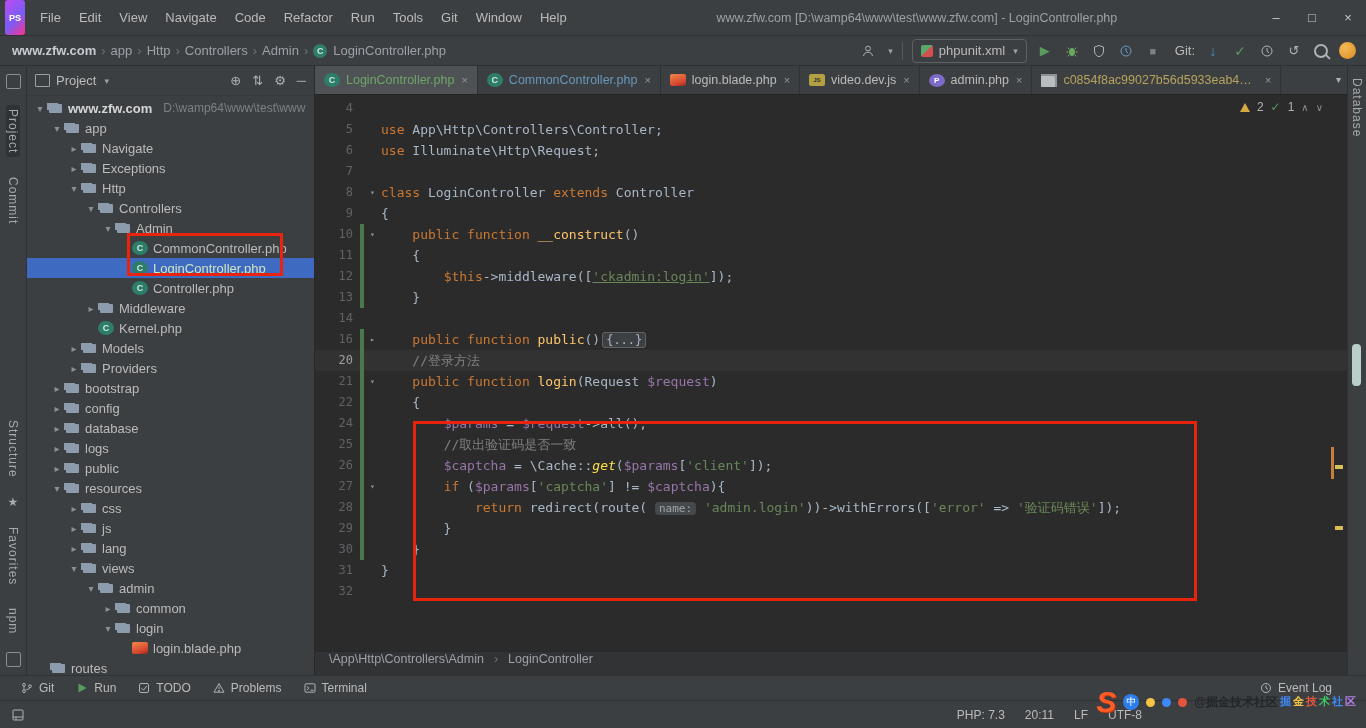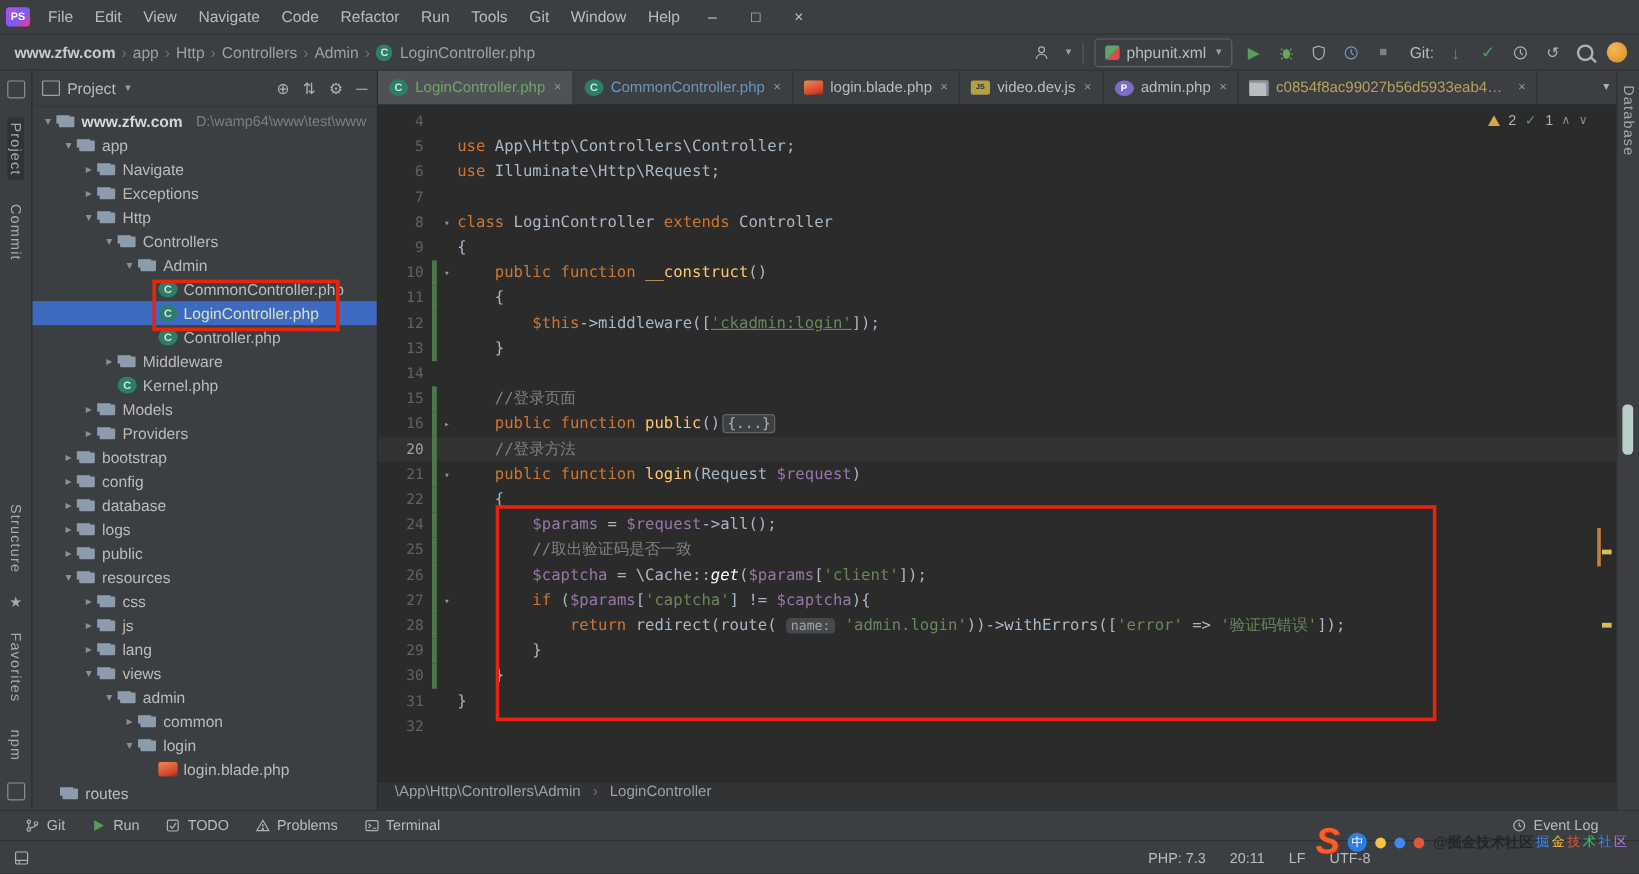--- a/index.html
+++ b/index.html
@@ -2,21 +2,21 @@
 <html><head>
 <meta charset="utf-8">
 <style>
   html,body{margin:0;padding:0}
   body{width:1366px;height:728px;overflow:hidden;background:#2b2b2b;
        font-family:"Liberation Sans","DejaVu Sans",sans-serif;font-size:13px;color:#bbbbbb;position:relative}
   .app{position:absolute;inset:0;display:flex;flex-direction:column}
 
   
   .titlebar{flex:0 0 28px;background:#3c3f41;border-bottom:1px solid #2f3133;display:flex;align-items:center}
-  .logo{width:20px;height:16px;margin:0 6px 0 5px;border-radius:3px;flex:0 0 20px;
+  .logo{width:20px;height:35px;margin:0 6px 0 5px;border-radius:3px;flex:0 0 20px;
         background:linear-gradient(135deg,#bf4bf1 0%,#7a5cf6 55%,#ff318c 100%);
         color:#fff;font-size:9px;font-weight:bold;display:flex;align-items:center;justify-content:center}
   .menu-item{padding:0 9px;line-height:28px;color:#bbbbbb;cursor:default}
   .win-title{flex:1;text-align:center;color:#9da0a8;white-space:nowrap;overflow:hidden;font-size:12.5px}
   .win-controls{display:flex}
   .wbtn{width:36px;text-align:center;line-height:28px;color:#c7c7c7;font-size:13px}
 
   
   .navbar{flex:0 0 29px;background:#3c3f41;border-bottom:1px solid #2f3133;display:flex;align-items:center;padding:0 10px}
   .crumbs{display:flex;align-items:center;min-width:0}
@@ -89,21 +89,21 @@
   .codewrap{flex:1;position:relative;background:#2b2b2b;overflow:hidden}
   .code{position:absolute;inset:0;padding-top:3px;font-family:"DejaVu Sans Mono","Liberation Mono",monospace;font-size:13px}
   .cl{height:21px;line-height:21px;display:flex;white-space:pre}
   .cl.cur{background:#323232}
   .ln{flex:0 0 38px;width:38px;text-align:right;color:#606366;font-size:12px}
   .cl.cur .ln{color:#a1a1a1}
   .chg{flex:0 0 4px;width:4px;margin-left:7px}
   .chg.on{background:#4A7A4A}
   .fld{flex:0 0 17px;width:17px;text-align:center;color:#9096a1;font-size:8px}
   .lb{flex:1;overflow:hidden}
-  .sg-k{color:#cc7832}.sg-f{color:#ffc66b}.sg-fi{color:#ffffff;font-style:italic}
+  .sg-k{color:#cc7832}.sg-f{color:#ffc66b}.sg-fi{color:#fde047;font-style:italic}
   .sg-v{color:#9876aa}.sg-s{color:#6a8759}.sg-su{color:#6a8759;text-decoration:underline}
   .sg-c{color:#808080}.sg-t{color:#a9b7c6}
   .sg-fold{background:#3d4042;border:1px solid #606366;border-radius:3px;color:#a9b7c6;padding:0 3px;margin-left:2px;font-size:12px}
   .sg-hint{background:#46494b;color:#9ea3a8;border-radius:4px;padding:0 4px;font-size:11px}
 
   .insp{position:absolute;top:5px;right:24px;display:flex;gap:7px;align-items:center;color:#afb1b3;font-size:12px}
   .tri{width:0;height:0;border-left:5px solid transparent;border-right:5px solid transparent;border-bottom:9px solid #D6A943}
   .okmark{color:#599C5E;font-size:12px}
   .insp-chev{color:#8c8f92;font-size:10px}
   .stripe-mark{position:absolute;right:4px;width:8px;height:4px;background:#D6BF55}
@@ -121,21 +121,21 @@
   .sbar-right{margin-left:auto;display:flex;gap:20px;margin-right:212px;white-space:nowrap}
 
   
   .anno{position:absolute;border:3px solid #e8240e;z-index:100;pointer-events:none}
   .watermark{position:absolute;right:8px;bottom:1px;height:50px;display:flex;align-items:center;gap:7px;z-index:60}
   .wm-s{font-size:30px;font-weight:bold;font-style:italic;color:#ff5b26;text-shadow:1px 1px 0 #c93a10;line-height:1}
   .wm-zhong{width:16px;height:16px;border-radius:50%;background:#2b7de9;color:#fff;font-size:10px;display:flex;align-items:center;justify-content:center}
   .wm-dot{width:9px;height:9px;border-radius:50%}
   .wm-col{display:flex;flex-direction:row;align-items:flex-start;gap:2px}
   .wm-l1{color:#232629;font-weight:bold;font-size:12px}
-  .wm-l2{font-size:11px;font-weight:normal;letter-spacing:2px}
+  .wm-l2{font-size:11px;font-weight:bold;letter-spacing:2px}
 </style>
 </head>
 <body>
 
 <div class="app">
 
   <div class="titlebar">
     <div class="logo">PS</div>
     <div class="menubar" id="menubar" style="display:flex">
         <span class="menu-item">File</span>
@@ -143,20 +143,21 @@
         <span class="menu-item">View</span>
         <span class="menu-item">Navigate</span>
         <span class="menu-item">Code</span>
         <span class="menu-item">Refactor</span>
         <span class="menu-item">Run</span>
         <span class="menu-item">Tools</span>
         <span class="menu-item">Git</span>
         <span class="menu-item">Window</span>
         <span class="menu-item">Help</span>
       </div>
+    <div class="win-title">www.zfw.com [D:\wamp64\www\test\www.zfw.com] - LoginController.php</div>
     <div class="win-controls">
       <span class="wbtn">–</span>
       <span class="wbtn">□</span>
       <span class="wbtn">×</span>
     </div>
   </div>
 
   <div class="navbar">
     <div class="crumbs" id="crumbs">
         <span class="crumb root">www.zfw.com</span>
@@ -441,21 +442,20 @@
             <div class="cl"><span class="ln">5</span><span class="chg"></span><span class="fld"></span><span class="lb"><span class="sg-k">use </span><span class="sg-t">App\Http\Controllers\Controller;</span></span></div>
             <div class="cl"><span class="ln">6</span><span class="chg"></span><span class="fld"></span><span class="lb"><span class="sg-k">use </span><span class="sg-t">Illuminate\Http\Request;</span></span></div>
             <div class="cl"><span class="ln">7</span><span class="chg"></span><span class="fld"></span><span class="lb"></span></div>
             <div class="cl"><span class="ln">8</span><span class="chg"></span><span class="fld">▾</span><span class="lb"><span class="sg-k">class </span><span class="sg-t">LoginController </span><span class="sg-k">extends </span><span class="sg-t">Controller</span></span></div>
             <div class="cl"><span class="ln">9</span><span class="chg"></span><span class="fld"></span><span class="lb"><span class="sg-t">{</span></span></div>
             <div class="cl"><span class="ln">10</span><span class="chg on"></span><span class="fld">▾</span><span class="lb"><span class="sg-t">    </span><span class="sg-k">public function </span><span class="sg-f">__construct</span><span class="sg-t">()</span></span></div>
             <div class="cl"><span class="ln">11</span><span class="chg on"></span><span class="fld"></span><span class="lb"><span class="sg-t">    {</span></span></div>
             <div class="cl"><span class="ln">12</span><span class="chg on"></span><span class="fld"></span><span class="lb"><span class="sg-t">        </span><span class="sg-k">$this</span><span class="sg-t">-&gt;middleware([</span><span class="sg-su">'ckadmin:login'</span><span class="sg-t">]);</span></span></div>
             <div class="cl"><span class="ln">13</span><span class="chg on"></span><span class="fld"></span><span class="lb"><span class="sg-t">    }</span></span></div>
             <div class="cl"><span class="ln">14</span><span class="chg"></span><span class="fld"></span><span class="lb"></span></div>
-            <div class="cl"><span class="ln">15</span><span class="chg on"></span><span class="fld"></span><span class="lb"><span class="sg-t">    </span><span class="sg-c">//登录页面</span></span></div>
             <div class="cl"><span class="ln">16</span><span class="chg on"></span><span class="fld">▸</span><span class="lb"><span class="sg-t">    </span><span class="sg-k">public function </span><span class="sg-f">public</span><span class="sg-t">()</span><span class="sg-fold">{...}</span></span></div>
             <div class="cl cur"><span class="ln">20</span><span class="chg on"></span><span class="fld"></span><span class="lb"><span class="sg-t">    </span><span class="sg-c">//登录方法</span></span></div>
             <div class="cl"><span class="ln">21</span><span class="chg on"></span><span class="fld">▾</span><span class="lb"><span class="sg-t">    </span><span class="sg-k">public function </span><span class="sg-f">login</span><span class="sg-t">(Request </span><span class="sg-v">$request</span><span class="sg-t">)</span></span></div>
             <div class="cl"><span class="ln">22</span><span class="chg on"></span><span class="fld"></span><span class="lb"><span class="sg-t">    {</span></span></div>
             <div class="cl"><span class="ln">24</span><span class="chg on"></span><span class="fld"></span><span class="lb"><span class="sg-t">        </span><span class="sg-v">$params</span><span class="sg-t"> = </span><span class="sg-v">$request</span><span class="sg-t">-&gt;all();</span></span></div>
             <div class="cl"><span class="ln">25</span><span class="chg on"></span><span class="fld"></span><span class="lb"><span class="sg-t">        </span><span class="sg-c">//取出验证码是否一致</span></span></div>
             <div class="cl"><span class="ln">26</span><span class="chg on"></span><span class="fld"></span><span class="lb"><span class="sg-t">        </span><span class="sg-v">$captcha</span><span class="sg-t"> = \Cache::</span><span class="sg-fi">get</span><span class="sg-t">(</span><span class="sg-v">$params</span><span class="sg-t">[</span><span class="sg-s">'client'</span><span class="sg-t">]);</span></span></div>
             <div class="cl"><span class="ln">27</span><span class="chg on"></span><span class="fld">▾</span><span class="lb"><span class="sg-t">        </span><span class="sg-k">if</span><span class="sg-t"> (</span><span class="sg-v">$params</span><span class="sg-t">[</span><span class="sg-s">'captcha'</span><span class="sg-t">] != </span><span class="sg-v">$captcha</span><span class="sg-t">){</span></span></div>
             <div class="cl"><span class="ln">28</span><span class="chg on"></span><span class="fld"></span><span class="lb"><span class="sg-t">            </span><span class="sg-k">return </span><span class="sg-t">redirect(route( </span><span class="sg-hint">name:</span><span class="sg-t"> </span><span class="sg-s">'admin.login'</span><span class="sg-t">))-&gt;withErrors([</span><span class="sg-s">'error'</span><span class="sg-t"> =&gt; </span><span class="sg-s">'验证码错误'</span><span class="sg-t">]);</span></span></div>
             <div class="cl"><span class="ln">29</span><span class="chg on"></span><span class="fld"></span><span class="lb"><span class="sg-t">        }</span></span></div>

